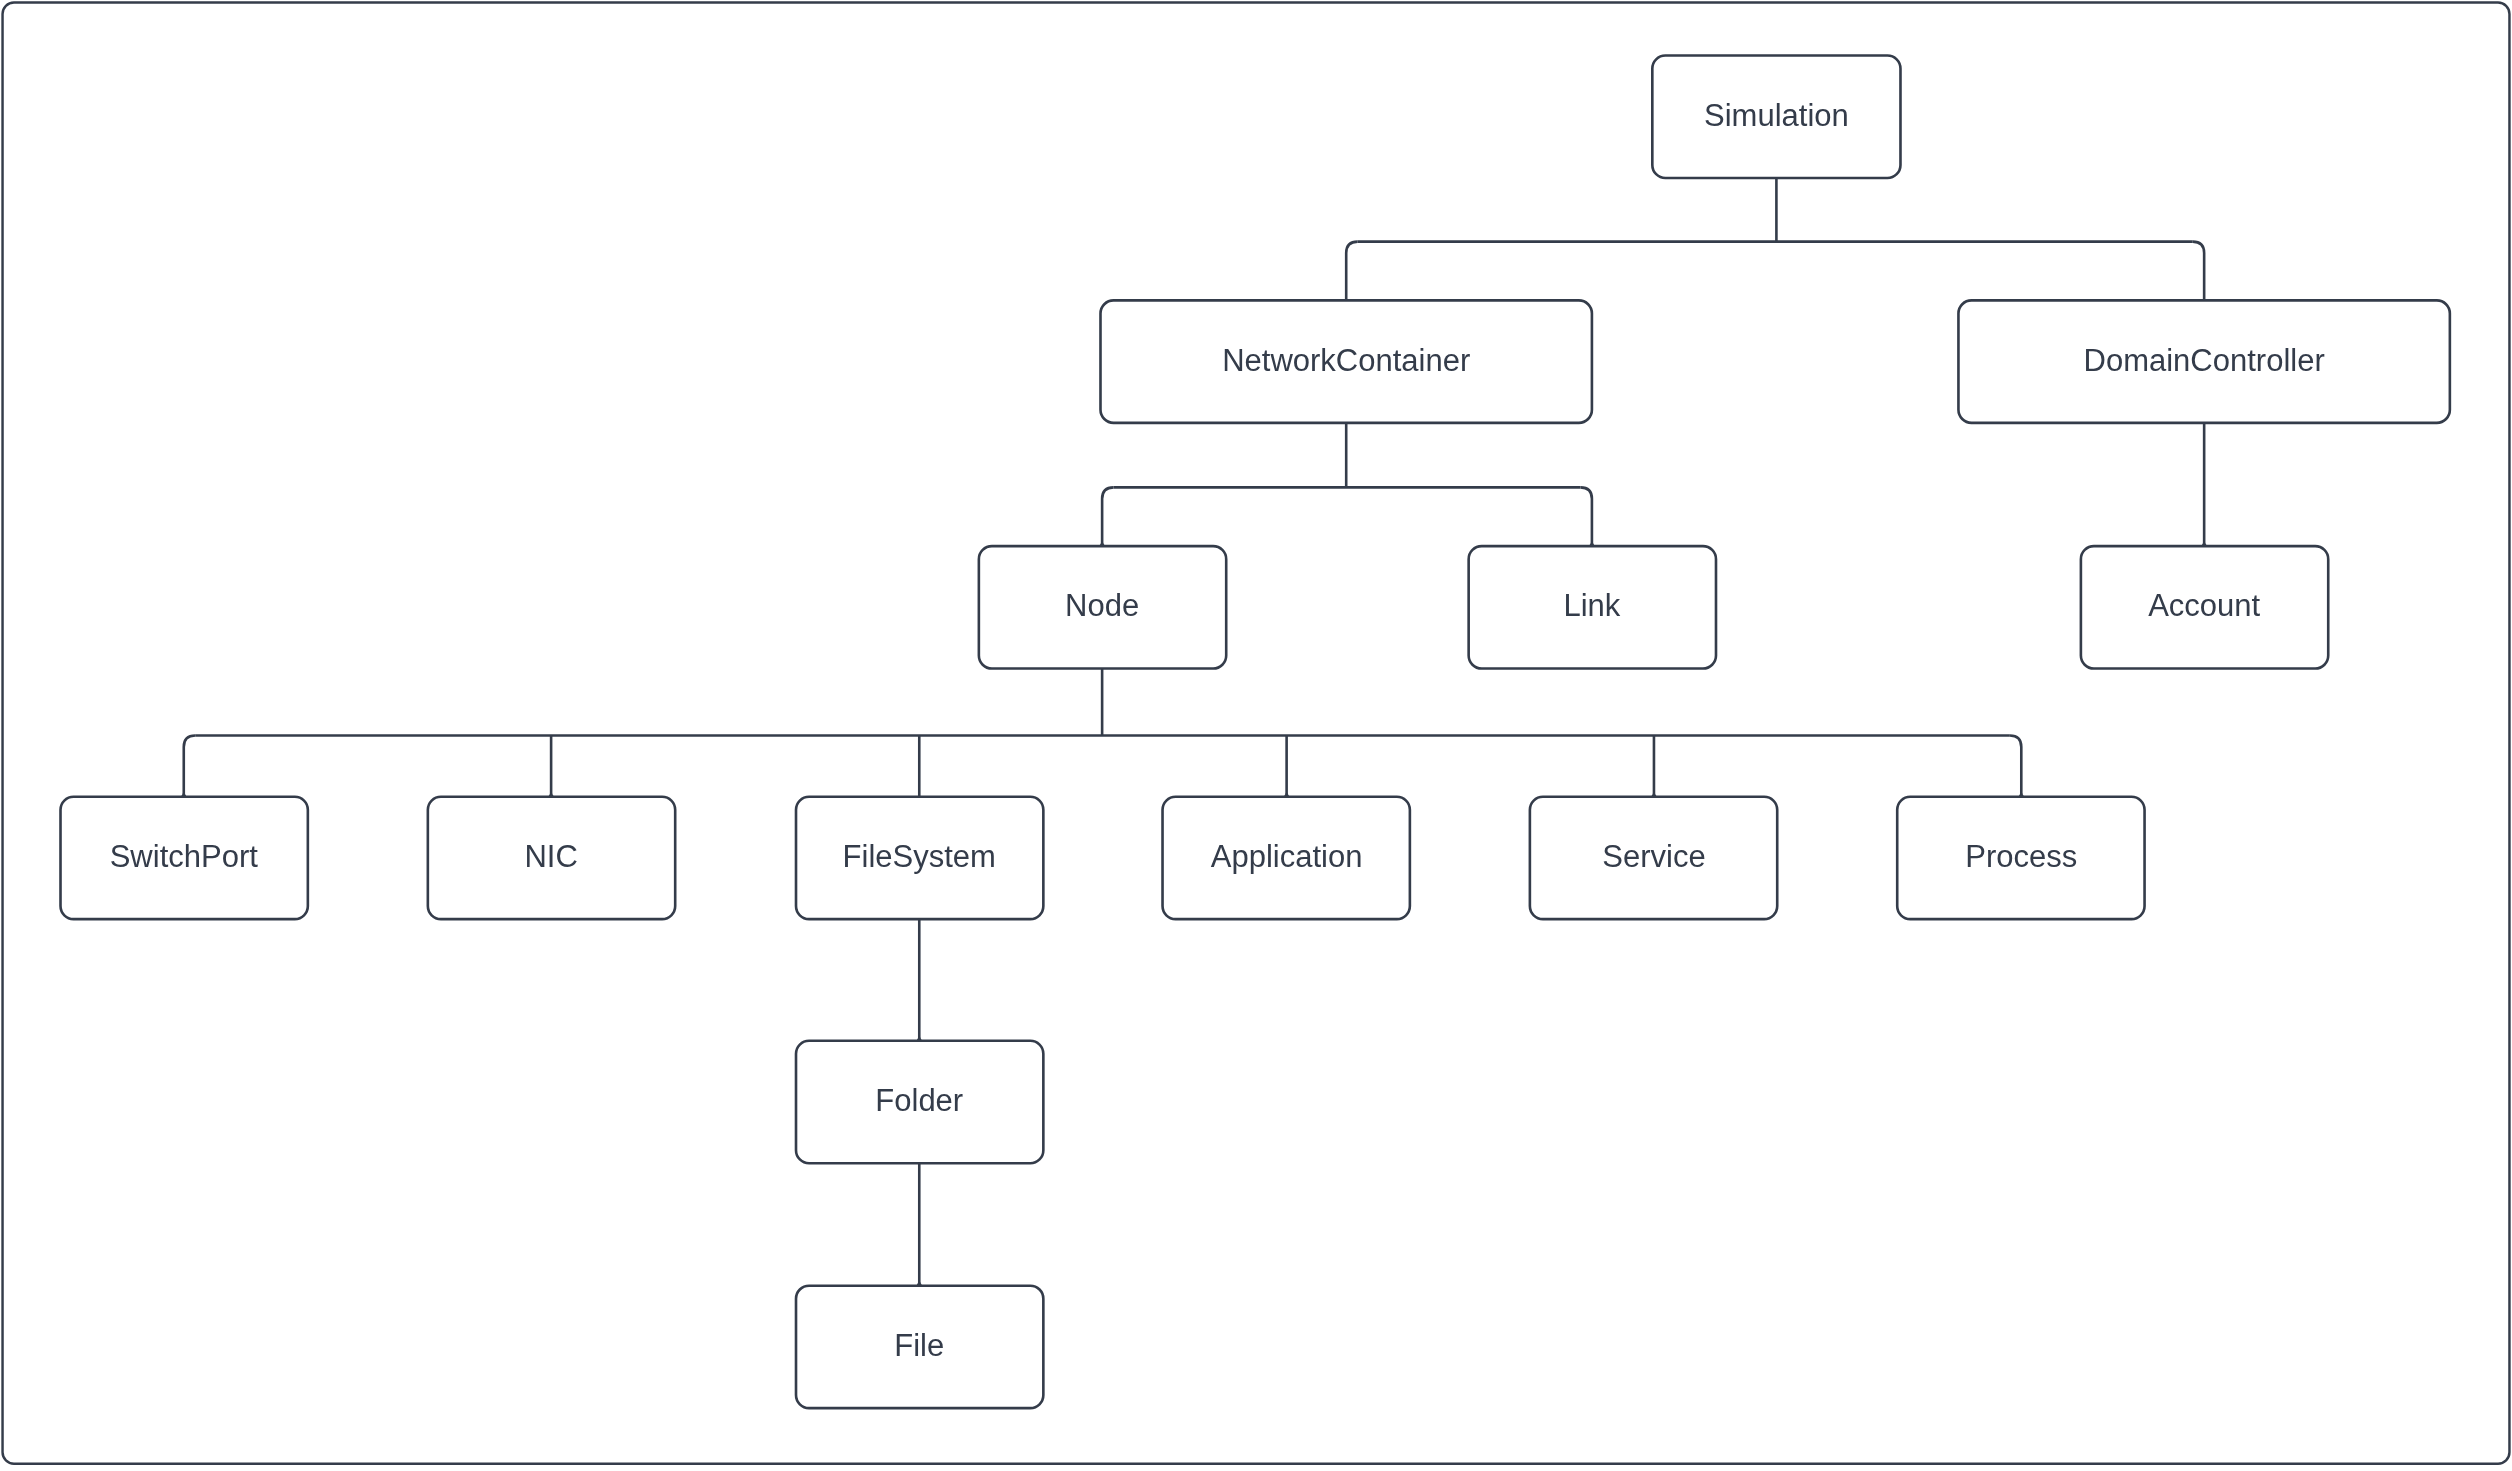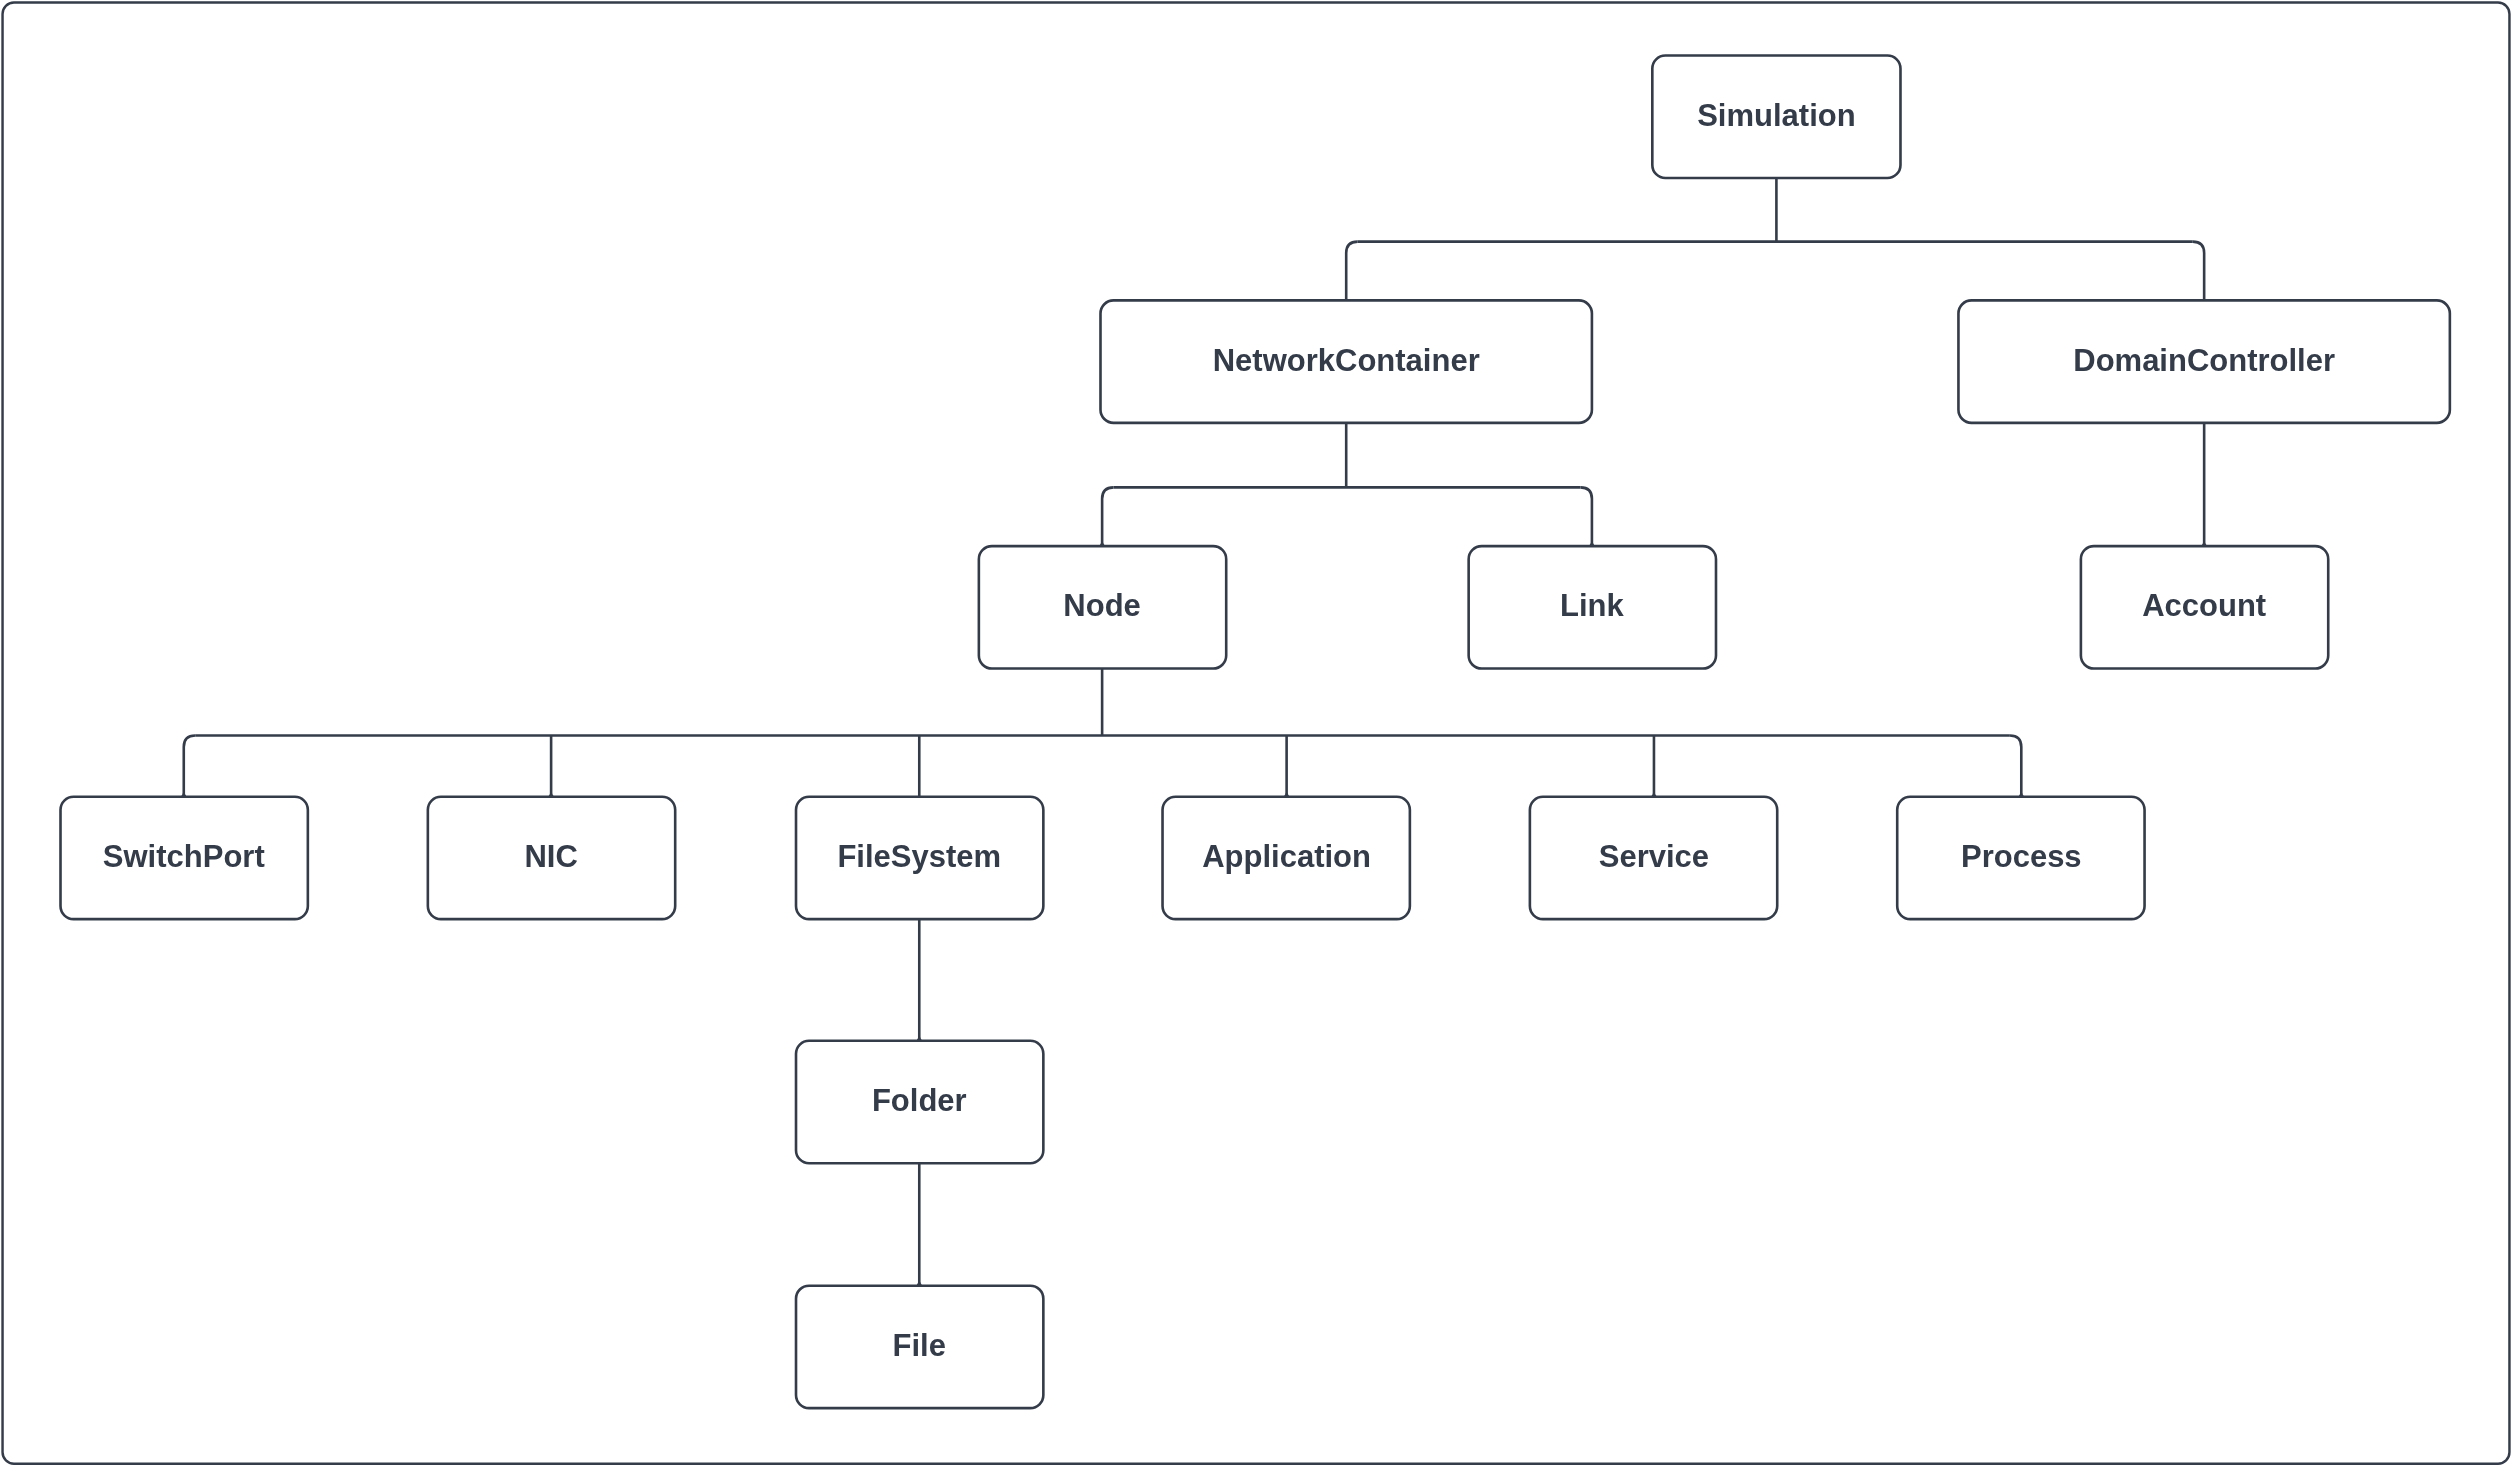--- a/index.html
+++ b/index.html
@@ -12,21 +12,20 @@
     width: 2512px;
     height: 1471px;
     overflow: hidden;
     font-family: "Liberation Sans", sans-serif;
   }
   #canvas-root {
     position: relative;
     width: 2016px;
     height: 1471px;
     background: #ffffff;
-    font-weight: bold;
   }
   svg#diagram {
     display: block;
     width: 2512px;
     height: 1471px;
   }
   .page-frame {
     fill: #ffffff;
     stroke: #343c4a;
     stroke-width: 3;

